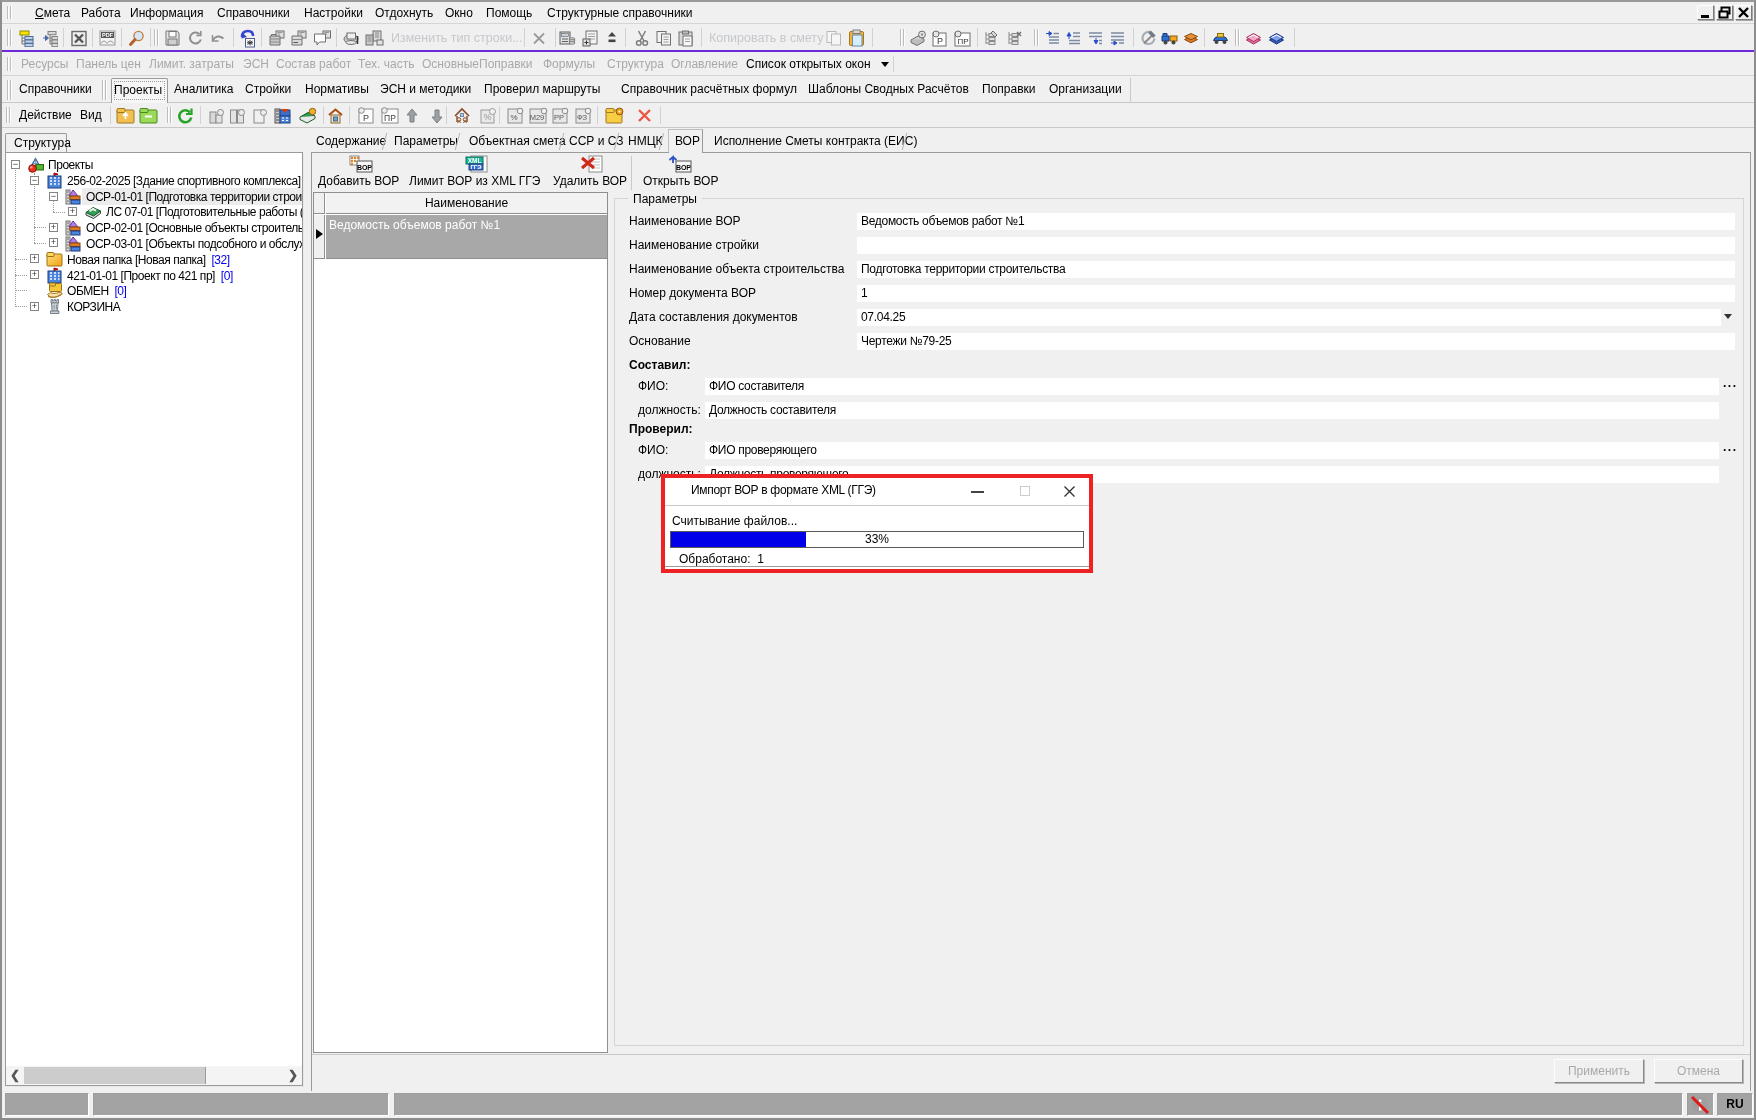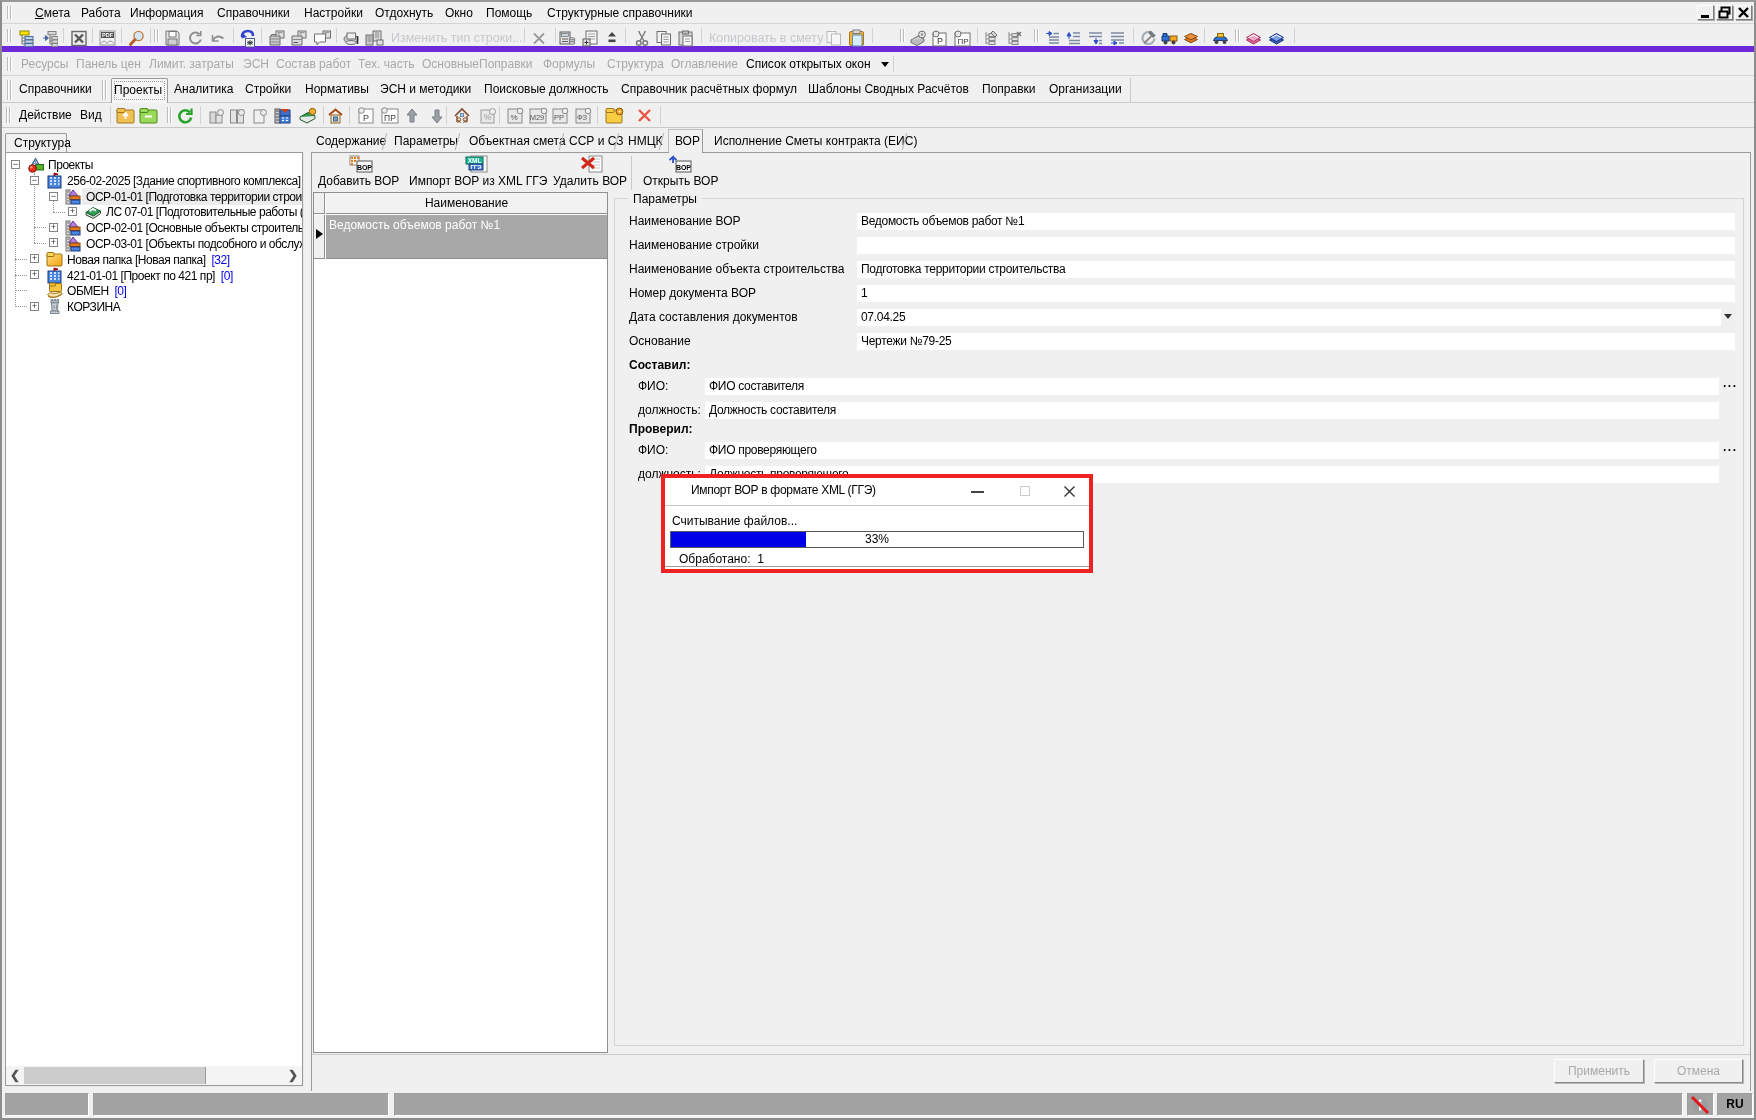--- a/index.html
+++ b/index.html
@@ -47,21 +47,21 @@
         <rect x="2.5" y="5.5" width="8" height="6" fill="#f0f0f0" stroke="#000" stroke-width="2"></rect>
       </svg>
     </div>
  <div class="abs" style="left:1733px;top:3px;width:17px;height:15px;background:#f0f0f0;border:1px solid;border-color:#fff #7d7d7d #7d7d7d #fff;box-shadow:1px 1px 0 #a8a8a8">
       <svg width="15" height="13" viewBox="0 0 15 13">
         <path d="M3 2 L12 11 M12 2 L3 11" stroke="#000" stroke-width="2.4"></path>
       </svg>
     </div>
 </div>
 
-<div class="abs" id="toolbar1" style="left:2px;top:25px;width:1752px;height:27px;background:#f0f0f0;border-bottom:6px solid #6d28d9">
+<div class="abs" id="toolbar1" style="left:2px;top:25px;width:1752px;height:27px;background:#f0f0f0;border-bottom:2px solid #6d28d9">
  <div class="grip" style="left:5px"></div>
 
  <div class="tb" style="left:17px;top:5px">
       <svg width="16" height="17">
         <rect x="1" y="1" width="9" height="4" fill="#ffe200" stroke="#8a8a00"></rect>
         <path d="M3 5 V14 M3 8 H6 M3 11 H6 M3 14 H6" stroke="#707070" fill="none"></path>
         <rect x="6" y="6.5" width="8" height="3.2" fill="#bdd0e7" stroke="#4f6f96"></rect>
         <rect x="6" y="10" width="8" height="3.2" fill="#bdd0e7" stroke="#4f6f96"></rect>
         <rect x="6" y="13.5" width="8" height="3.2" fill="#bdd0e7" stroke="#4f6f96"></rect>
       </svg>
@@ -418,21 +418,21 @@
  <div class="grip" style="left:5px;top:3px;bottom:3px"></div>
  <div class="t4" style="left:17px">Справочники</div>
  <div class="grip" style="left:100px;top:3px;bottom:3px"></div>
  <div class="abs tabsel" style="left:109px;top:1px;width:57px;height:25px">
       <div style="margin:4px 0 0 2px">Проекты</div>
     </div>
  <div class="t4" style="left:172px">Аналитика</div>
  <div class="t4" style="left:243px">Стройки</div>
  <div class="t4" style="left:303px">Нормативы</div>
  <div class="t4" style="left:378px">ЭСН и методики</div>
- <div class="t4" style="left:482px">Поисковые должность</div>
+ <div class="t4" style="left:482px">Проверил маршруты</div>
  <div class="t4" style="left:619px">Справочник расчётных формул</div>
  <div class="t4" style="left:806px">Шаблоны Сводных Расчётов</div>
  <div class="t4" style="left:980px">Поправки</div>
  <div class="t4" style="left:1047px">Организации</div>
  <div class="abs" style="left:1128px;top:1px;width:1px;height:24px;background:#c9c9c9"></div>
 </div>
 
 <div class="abs" id="actionbar" style="left:2px;top:103px;width:1752px;height:25px;background:#f0f0f0;border-bottom:1px solid #c8c8c8">
  <div class="grip" style="left:4px"></div>
  <div class="abs" style="left:17px;top:5px">Действие</div>
@@ -782,21 +782,21 @@
   <div class="abs" style="left:5px;top:20px">Добавить ВОР</div>
   <div class="abs" style="left:152px;top:1px">
         <svg width="26" height="18">
           <rect x="6" y="1" width="16" height="16" fill="#fff" stroke="#8a8a8a"></rect>
           <rect x="1" y="2" width="17" height="7" fill="#18b898" stroke="#0a6a5a"></rect>
           <text x="9.5" y="8" font-size="6.5" font-weight="bold" fill="#fff" text-anchor="middle" font-family="Liberation Sans">XML</text>
           <rect x="4" y="9" width="14" height="6" fill="#3a70d0" stroke="#204080"></rect>
           <text x="11" y="14" font-size="6" font-weight="bold" fill="#fff" text-anchor="middle" font-family="Liberation Sans">ГГЭ</text>
         </svg>
       </div>
-  <div class="abs" style="left:96px;top:20px">Импорт ВОР из XML ГГЭ</div>
+  <div class="abs" style="left:96px;top:20px">Лимит ВОР из XML ГГЭ</div>
   <div class="abs" style="left:268px;top:1px">
         <svg width="24" height="18">
           <rect x="8" y="1" width="13" height="16" fill="#fff" stroke="#8a8a8a"></rect>
           <path d="M10 4 H19 M10 7 H19 M10 10 H19 M10 13 H19" stroke="#c0c0c0"></path>
           <path d="M1 3 L13 13 M13 3 L1 13" stroke="#d02818" stroke-width="3"></path>
         </svg>
       </div>
   <div class="abs" style="left:240px;top:20px">Удалить ВОР</div>
   <div class="abs" style="left:318px;top:2px;width:1px;height:34px;background:#c9c9c9"></div>
   <div class="abs" style="left:355px;top:1px">

